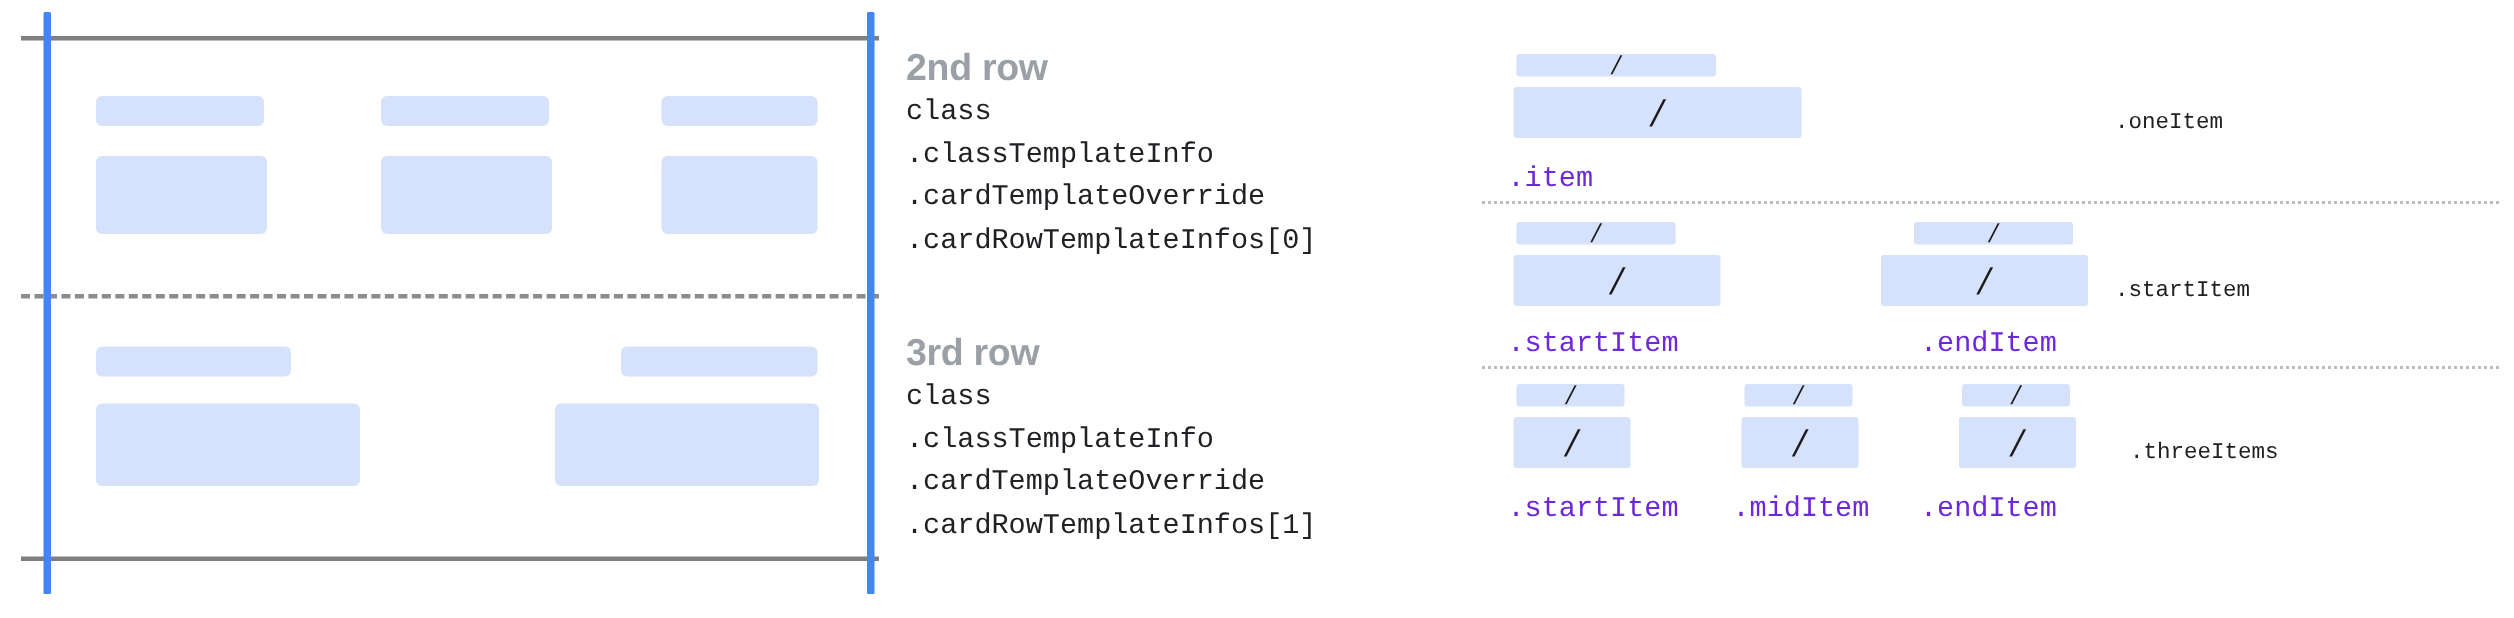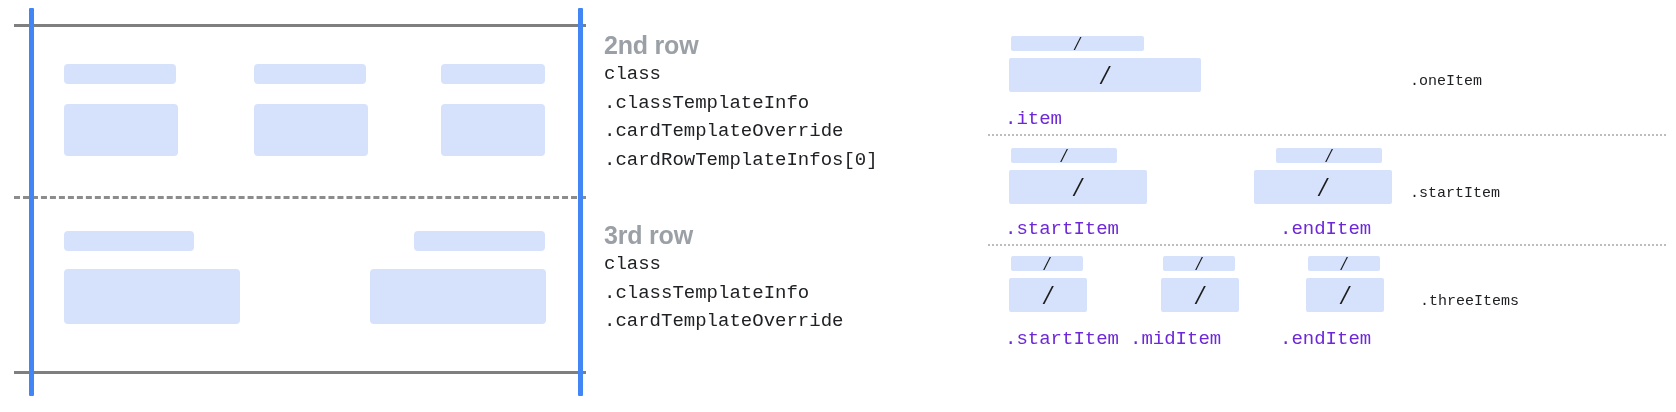--- a/index.html
+++ b/index.html
@@ -170,20 +170,21 @@
     <div class="tb-line">.classTemplateInfo</div>
     <div class="tb-line">.cardTemplateOverride</div>
     <div class="tb-line">.cardRowTemplateInfos[0]</div>
   </div>
 
   <div class="textblock" style="top:220px;">
     <div class="tb-title">3rd row</div>
     <div class="tb-line">class</div>
     <div class="tb-line">.classTemplateInfo</div>
     <div class="tb-line">.cardTemplateOverride</div>
+    <div class="tb-line">.cardRowTemplateInfos[1]</div>
   </div>
 
   <div id="right-panel">
 
     <div class="slotgroup">
       <div class="slot-small" style="left:31px; top:36px; width:133px;">/</div>
       <div class="slot-big" style="left:29px; top:58px; width:192px;">/</div>
       <div class="slot-caption" style="left:25px; top:109px;">.item</div>
       <div class="group-label" style="left:430px; top:72px;">.oneItem</div>
     </div>
@@ -204,21 +205,21 @@
 
     <div class="r-dash" style="top:244px;"></div>
 
     <div class="slotgroup">
       <div class="slot-small" style="left:31px; top:256px; width:72px;">/</div>
       <div class="slot-big" style="left:29px; top:278px; width:78px;">/</div>
       <div class="slot-caption" style="left:25px; top:329px;">.startItem</div>
 
       <div class="slot-small" style="left:183px; top:256px; width:72px;">/</div>
       <div class="slot-big" style="left:181px; top:278px; width:78px;">/</div>
-      <div class="slot-caption" style="left:150px; top:329px;">.midItem</div>
+      <div class="slot-caption" style="left:175px; top:329px;">.midItem</div>
 
       <div class="slot-small" style="left:328px; top:256px; width:72px;">/</div>
       <div class="slot-big" style="left:326px; top:278px; width:78px;">/</div>
       <div class="slot-caption" style="left:300px; top:329px;">.endItem</div>
 
       <div class="group-label" style="left:440px; top:292px;">.threeItems</div>
     </div>
 
   </div>
 </div>

